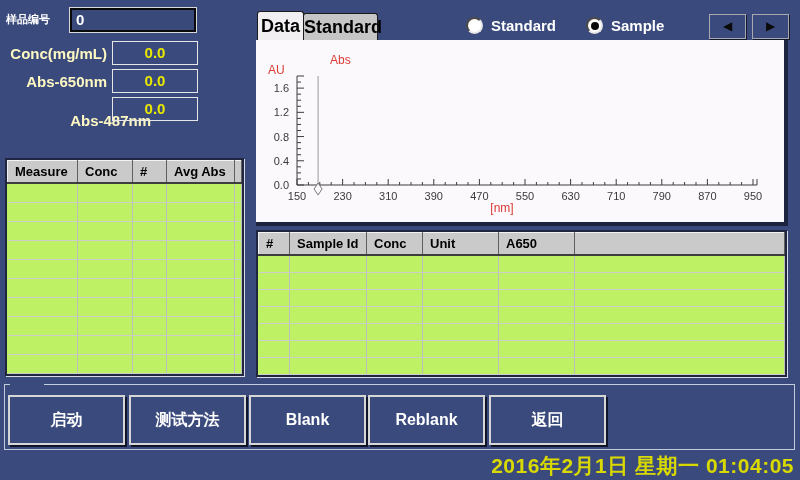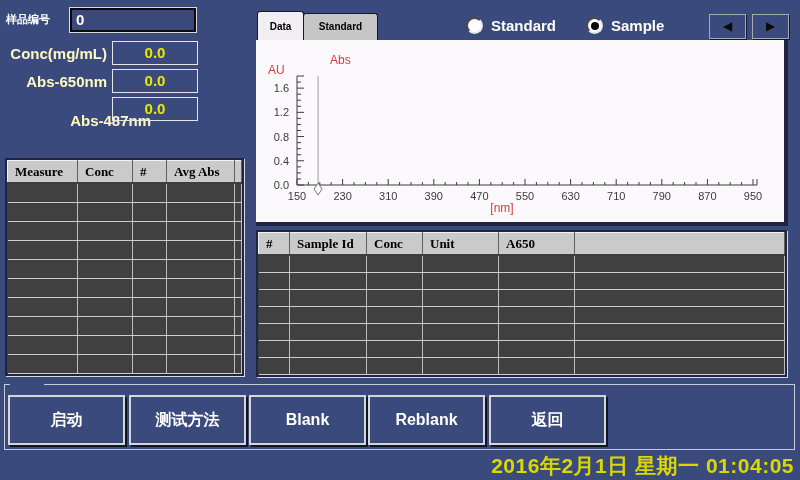--- a/index.html
+++ b/index.html
@@ -18,38 +18,38 @@
     left:70px;top:8px;width:118px;height:20px;
     background:#394979;border:2px solid #0A0A0A;outline:1px solid #D8D8D8;
     color:#FFF;font-weight:bold;font-size:15px;line-height:20px;padding-left:4px;
   }
   .val-box{
     width:84px;height:22px;border:1px solid #E6E6E6;
     color:#E9E900;font-weight:bold;font-size:15px;line-height:22px;text-align:center;
   }
 
   
-  table{border-collapse:collapse;table-layout:fixed;background:#404040;font-family:Liberation Serif, serif;}
+  table{border-collapse:collapse;table-layout:fixed;background:#bef264;}
   .tbl-wrap{border:2px solid #20263F;box-shadow:1px 1px 0 #D9DCE6;}
   th{
     background:#CACACA;color:#000;font-size:13px;font-weight:bold;text-align:left;
     padding:0 0 0 7px;height:21px;
     border-top:1px solid #F2F2F2;border-left:1px solid #F0F0F0;
     border-right:1px solid #606060;border-bottom:2px solid #3E3E3E;
     white-space:nowrap;overflow:hidden;
   }
   td{
     height:18px;border-right:1px solid #BDBDBD;border-bottom:1px solid #CDCDCD;
     font-size:12px;padding:0 4px;
   }
   .results td{height:16px;}
 
   
   .tab{
-    font-size:10px;font-weight:bold;color:#000;text-align:center;
+    font-size:18px;font-weight:bold;color:#000;text-align:center;
     border:1px solid #1A1A1A;border-bottom:none;border-radius:3px 3px 0 0;
   }
   .tab.active{background:#F2EFF2;left:257px;top:11px;width:45px;height:29px;line-height:29px;}
   .tab.inactive{background:#C6C6C6;left:303px;top:13px;width:73px;height:26px;line-height:26px;}
   .radio-row{display:flex;align-items:center;gap:8px;}
   .radio-circle{
     width:13px;height:13px;border-radius:50%;background:#FFF;
     border-top:2px solid #4A4A4A;border-left:2px solid #4A4A4A;
     border-bottom:2px solid #E8E8E8;border-right:2px solid #E8E8E8;
     display:flex;align-items:center;justify-content:center;

